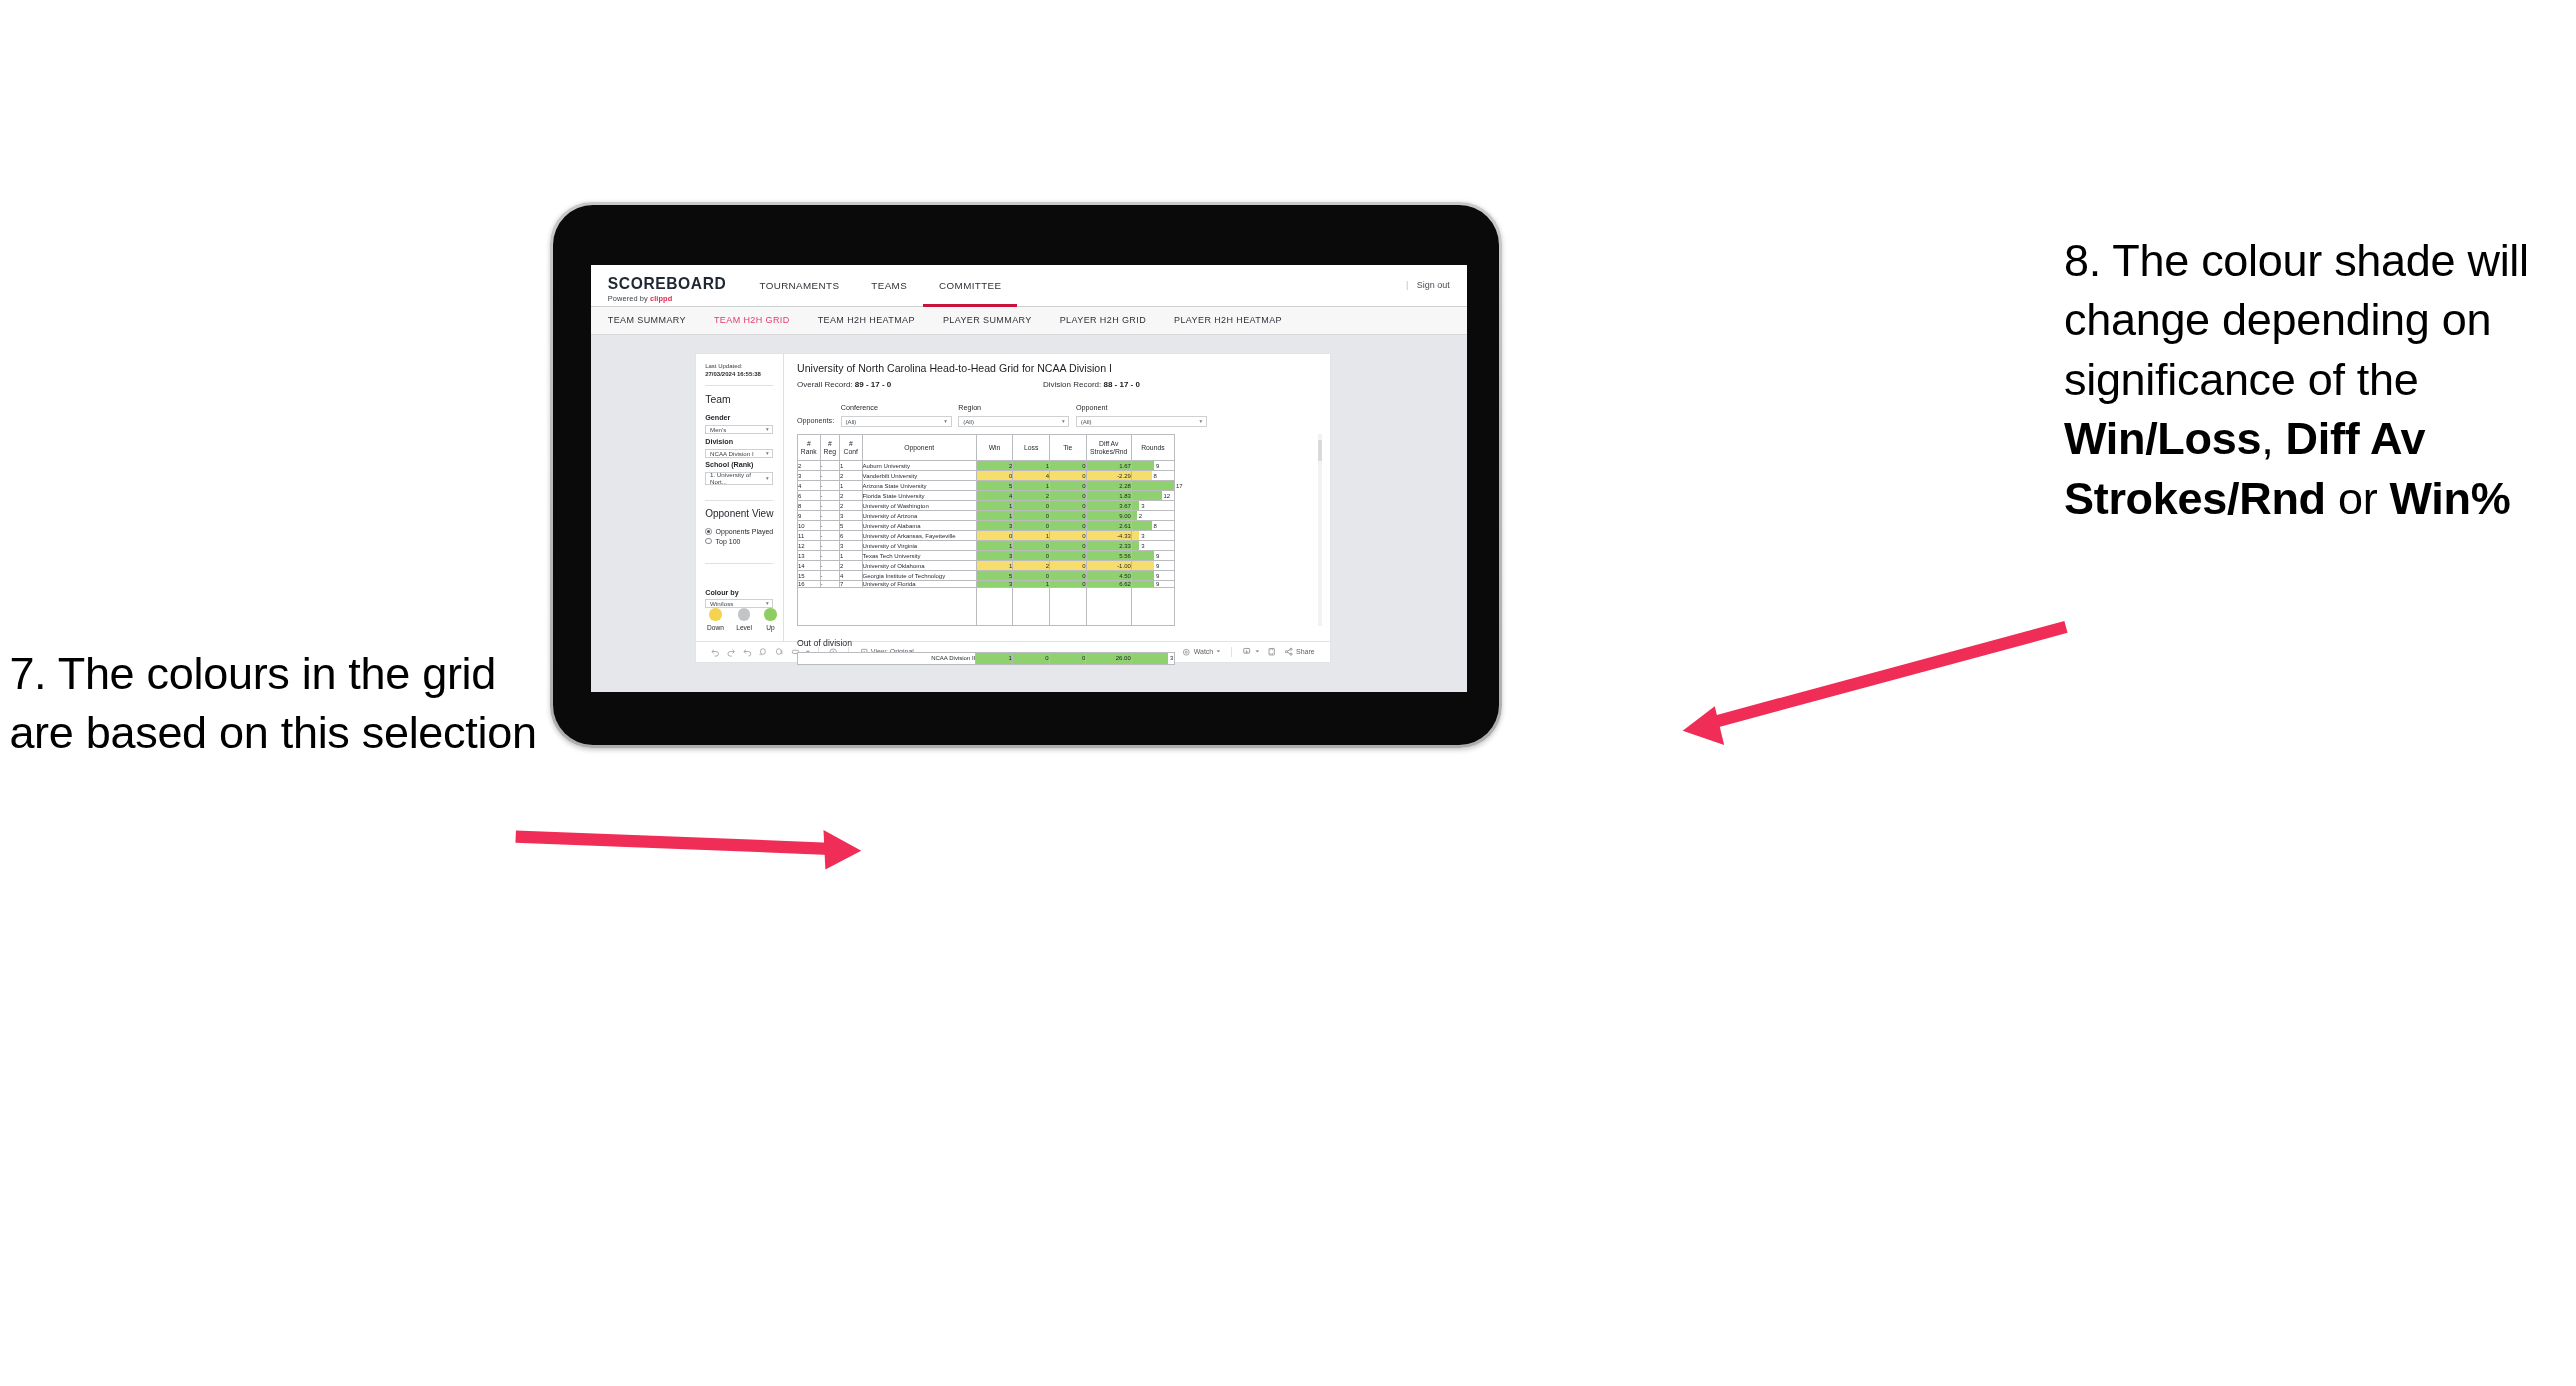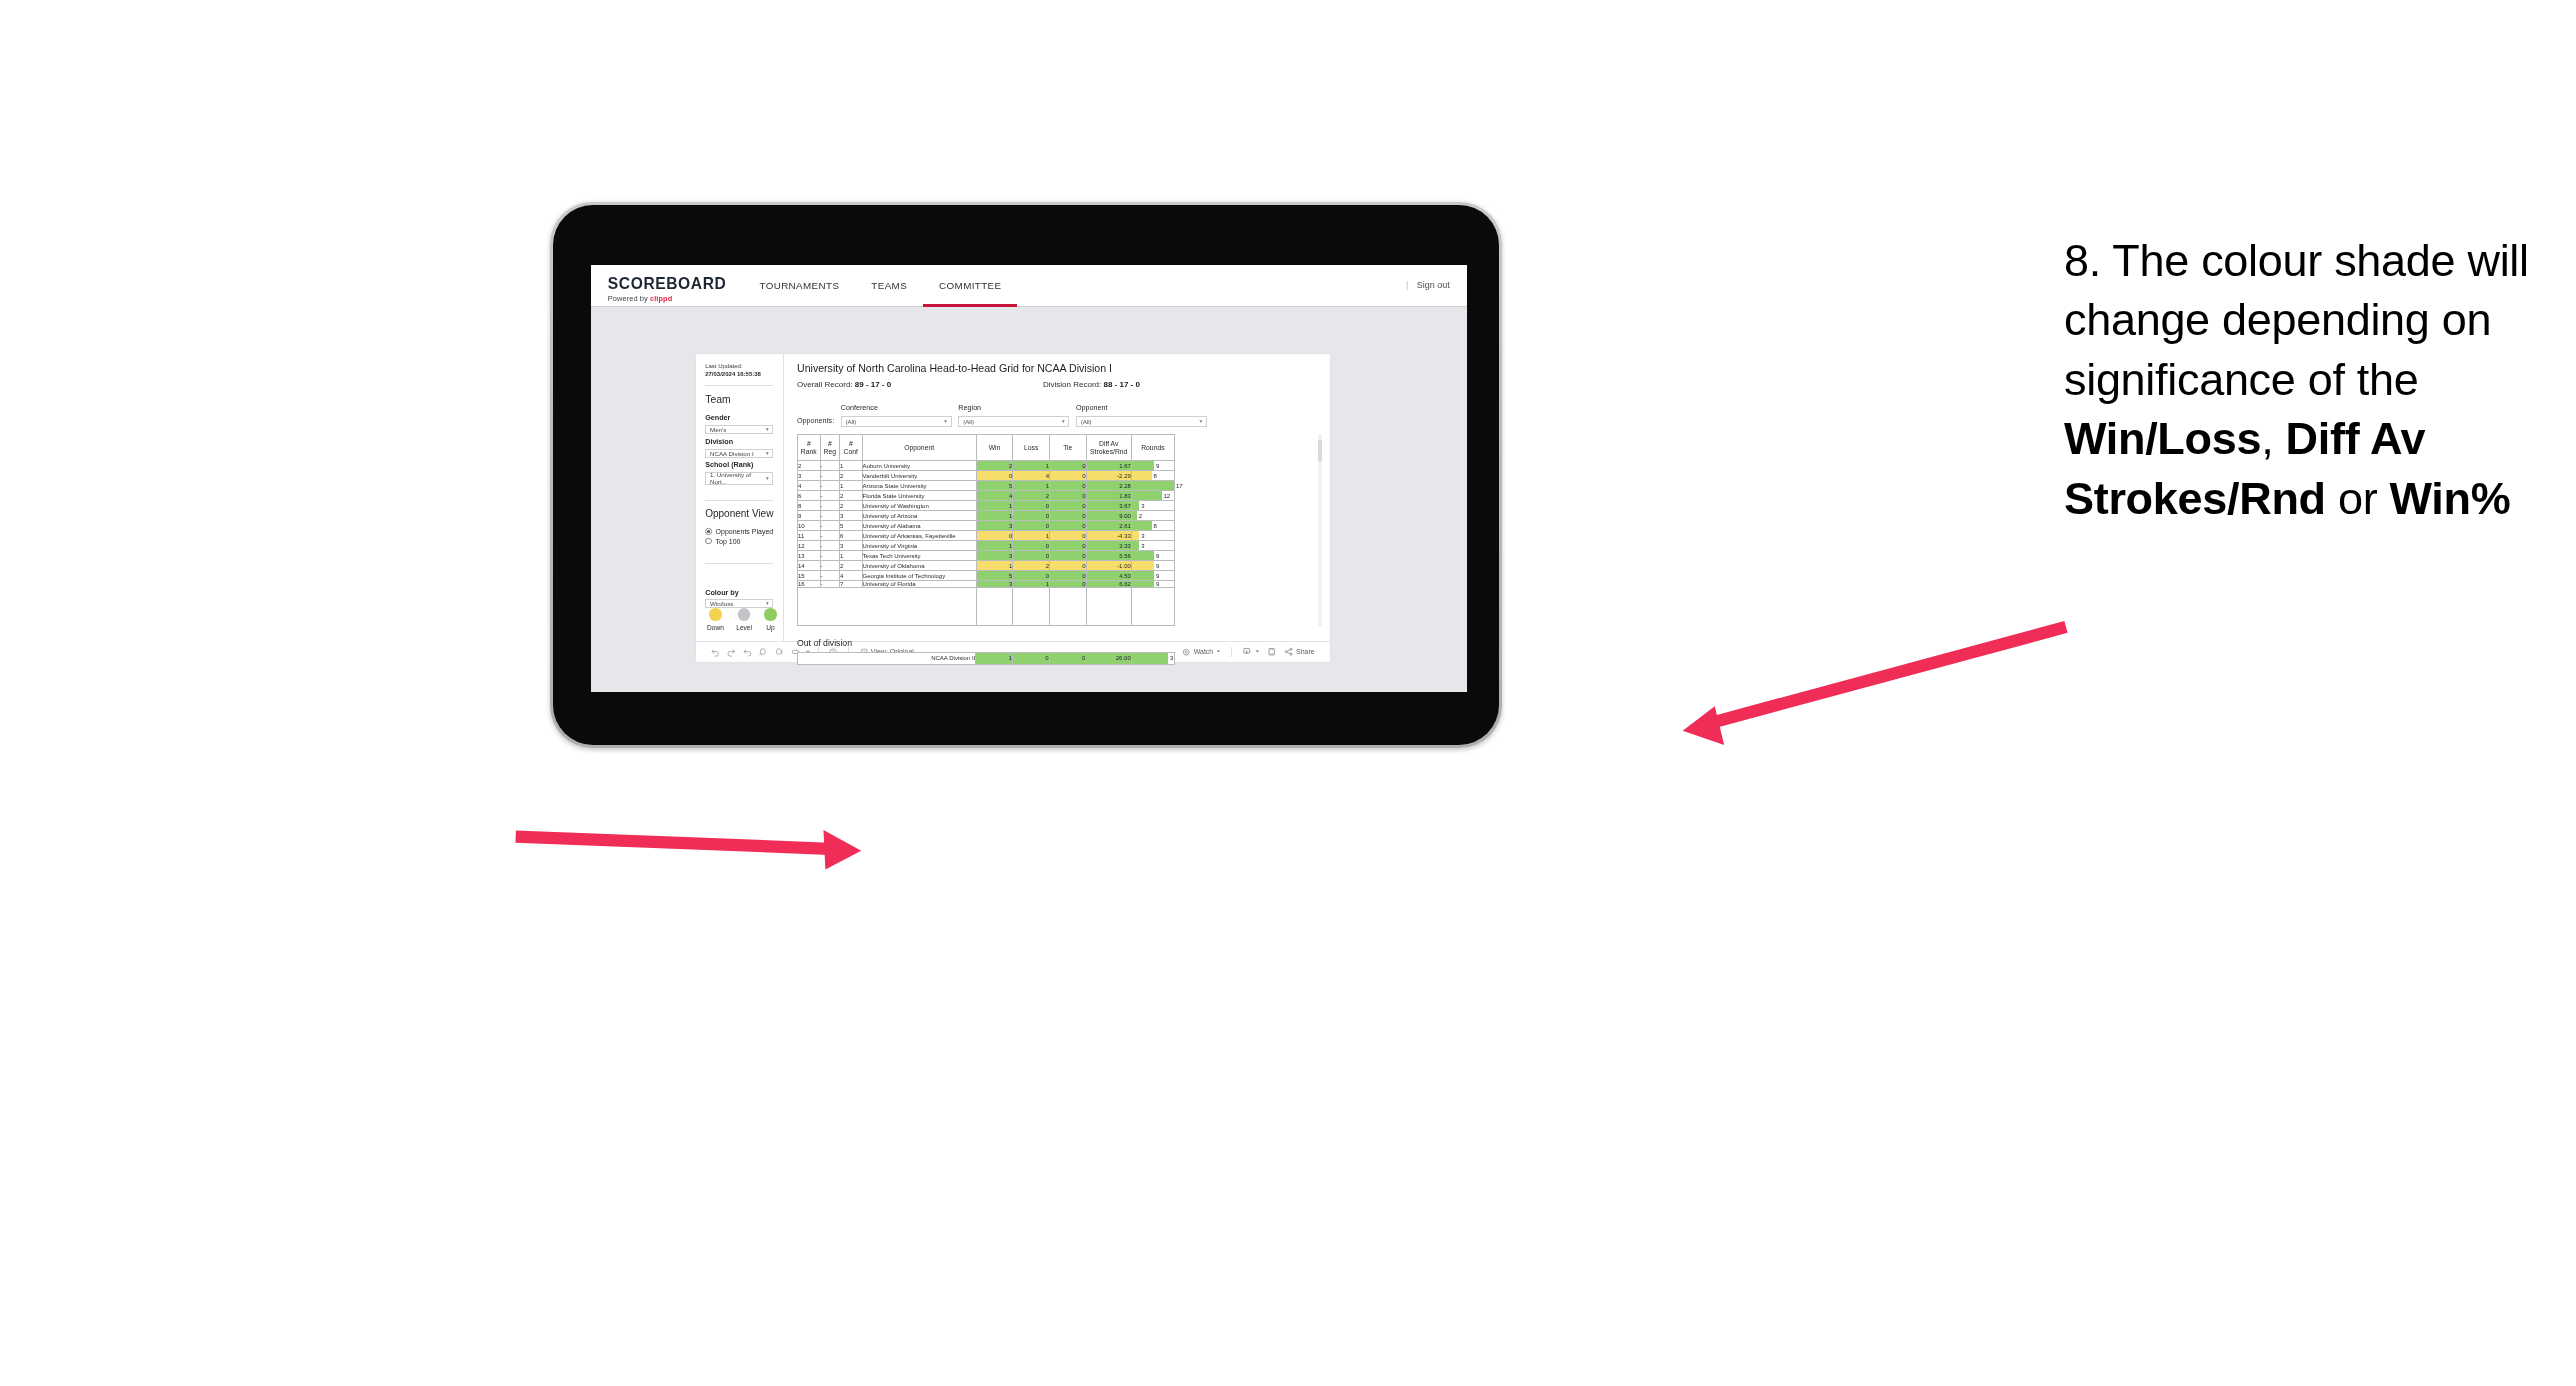--- a/index.html
+++ b/index.html
@@ -241,20 +241,21 @@
   }
   .tb-div { width: 0.9px; height: 10.4px; background: #dfe1e4; margin: 0 6.6px; }
   .tb-item { display: flex; align-items: center; gap: 2.8px; cursor: pointer; color: #5c6166; padding: 0 3.8px; }
   .tb-spacer { flex: 1; }
 </style>
 </head>
 <body>
 
 <div id="root">
 
+  <div class="annot" id="annot-left">7. The colours in the grid are based on this selection</div>
 
   <div class="annot" id="annot-right"><span>8. The colour shade will change depending on significance of the </span><b>Win/Loss</b><span>, </span><b>Diff Av Strokes/Rnd</b><span> or </span><b>Win%</b></div>
 
   <svg class="arrow-svg" style="left:0;top:0;width:2576px;height:1386px;" viewBox="0 0 2728 1468" width="2576" height="1386">
     <g>
       <path d="M546,886 L878,899" stroke="#ef2d56" stroke-width="13" fill="none" stroke-linecap="butt"></path>
       <path d="M912,901 L872,879 L874,921 Z" fill="#ef2d56"></path>
     </g>
     <g>
       <path d="M2188,664 L1818,764" stroke="#ef2d56" stroke-width="13" fill="none" stroke-linecap="butt"></path>
@@ -275,20 +276,28 @@
             <div class="topnav-item">TOURNAMENTS</div>
             <div class="topnav-item">TEAMS</div>
             <div class="topnav-item active">COMMITTEE</div>
           </div>
           <div class="appbar-right">
             <span class="appbar-sep">|</span>
             <span class="signout">Sign out</span>
           </div>
         </div>
 
+        <div class="subnav">
+          <div class="subnav-item">TEAM SUMMARY</div>
+          <div class="subnav-item active">TEAM H2H GRID</div>
+          <div class="subnav-item">TEAM H2H HEATMAP</div>
+          <div class="subnav-item">PLAYER SUMMARY</div>
+          <div class="subnav-item">PLAYER H2H GRID</div>
+          <div class="subnav-item">PLAYER H2H HEATMAP</div>
+        </div>
 
         <div id="viz-card">
           <div id="viz-body">
 
             <div id="ctrl">
               <div class="lastupd">
                 <span class="lbl">Last Updated:</span>
                 <span>27/03/2024 16:55:38</span>
               </div>
               <div class="hr"></div>

